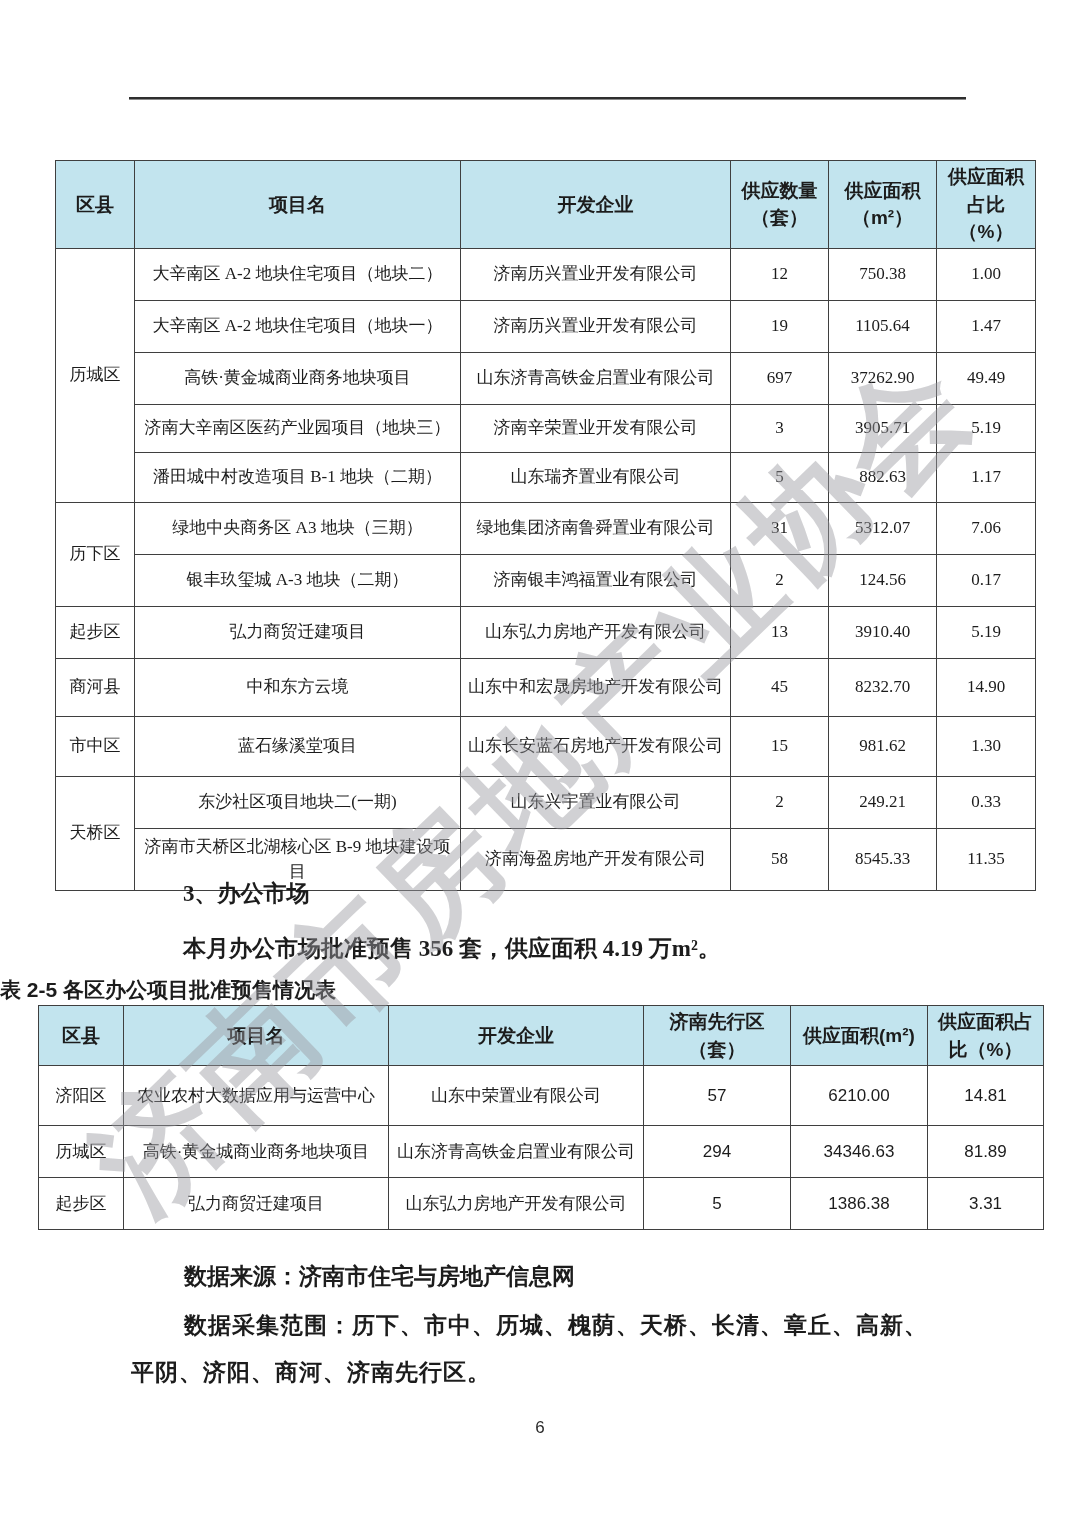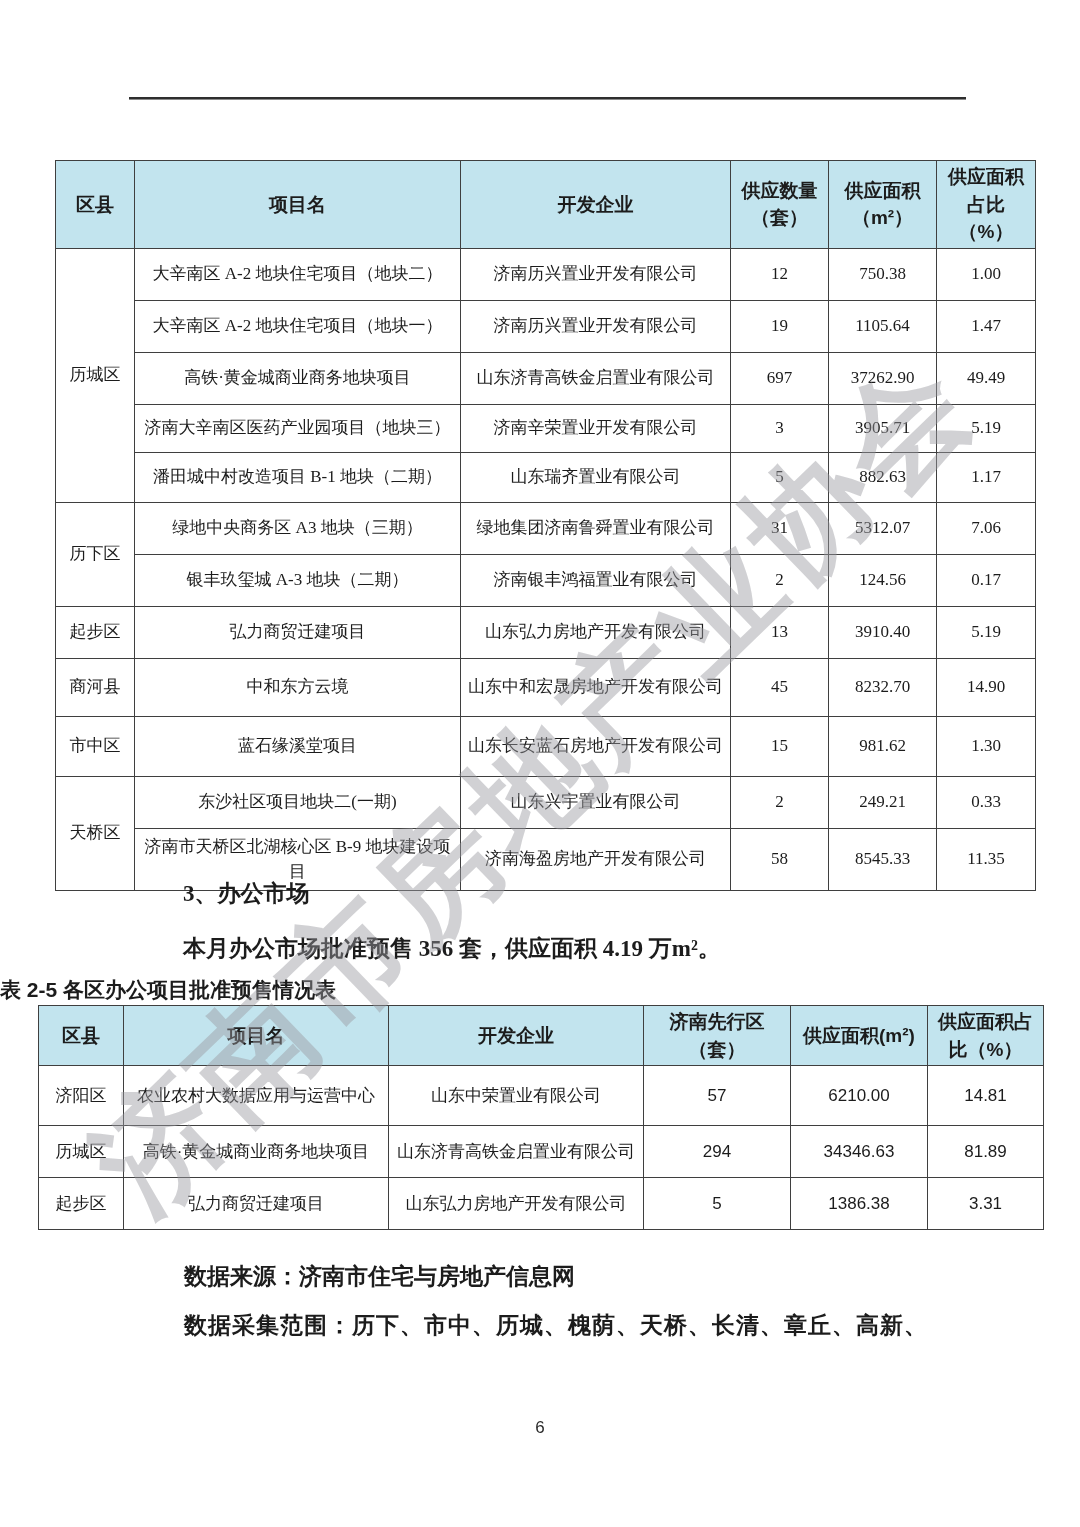--- a/index.html
+++ b/index.html
@@ -227,16 +227,17 @@
           <td>山东弘力房地产开发有限公司</td>
           <td>5</td>
           <td>1386.38</td>
           <td>3.31</td>
         </tr>
       </tbody>
   </table>
 
   <p class="txt footer-source">数据来源：济南市住宅与房地产信息网</p>
   <p class="txt footer-scope1">数据采集范围：历下、市中、历城、槐荫、天桥、长清、章丘、高新、</p>
+  <p class="txt footer-scope2">平阴、济阳、商河、济南先行区。</p>
 
   <div class="page-number">6</div>
 
 </div>
 
 </body></html>

